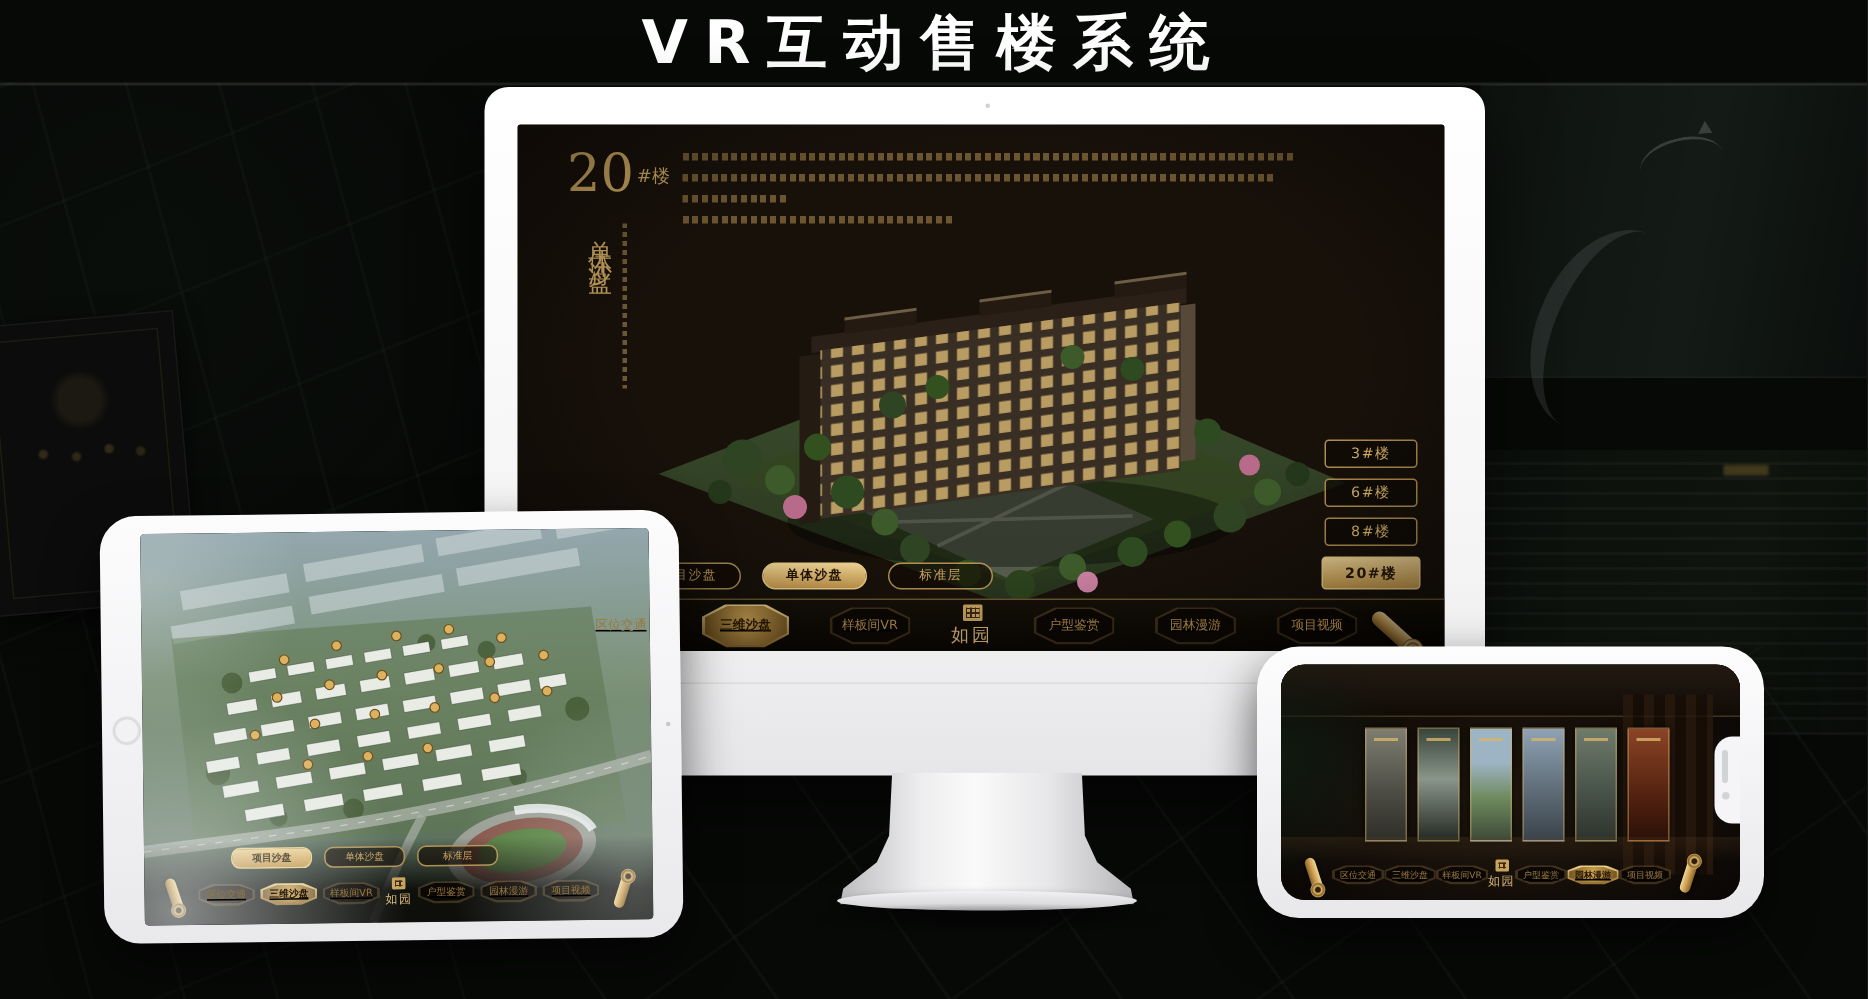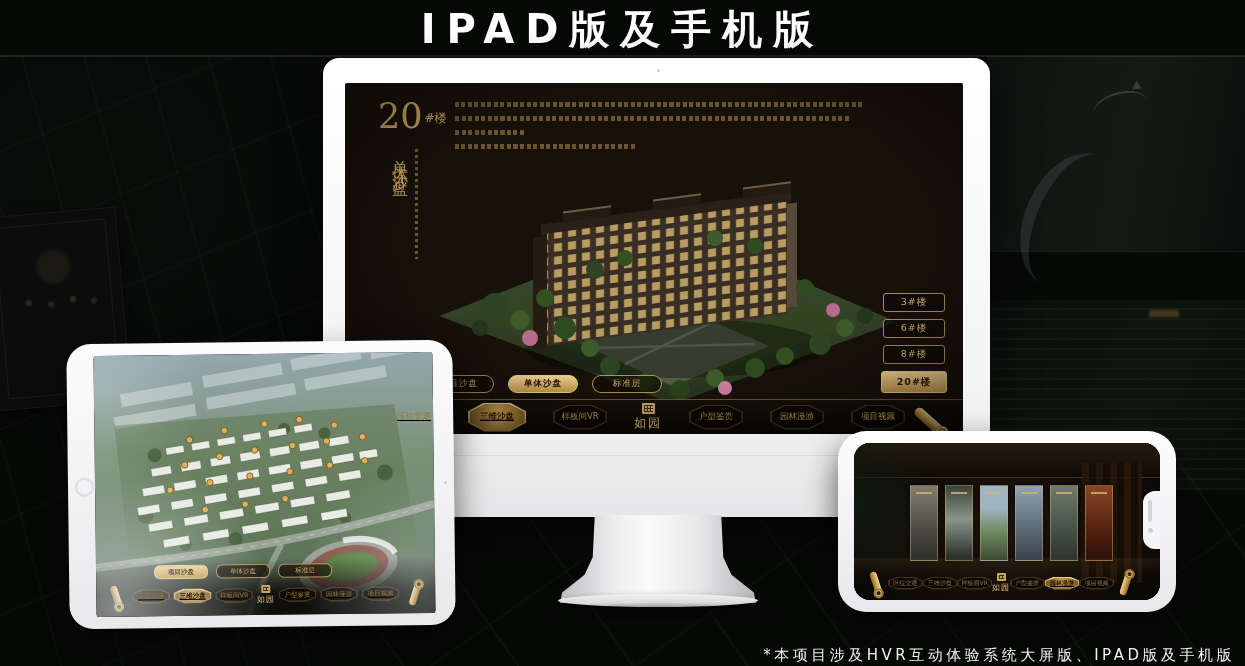--- a/index.html
+++ b/index.html
@@ -193,21 +193,21 @@
     </div>
     <div class="bg-right-a"></div>
     <div class="bg-river"></div>
     <div class="bg-arrow"></div>
     <div class="bg-right-b"></div>
     <div class="bg-bottom-map"></div>
     <div class="bg-gold-speck"></div>
     <div class="bg-title-line"></div>
   </div>
 
-  <div class="main-title">IPAD版及手机版</div>
+  <div class="main-title">VR互动售楼系统</div>
 
   <div class="monitor-frame">
     <div class="monitor-cam"></div>
     <div class="monitor-screen">
 
       <div class="hd">
         <span class="hd-num">20</span><span class="hd-suffix">#楼</span>
       </div>
       <div class="hd-vert">单体沙盘</div>
       <div class="hd-vert-en"></div>
@@ -531,14 +531,13 @@
             <div class="scroll mini"></div>
           </div>
       </div>
       <div class="phone-notch">
         <div class="notch-slit"></div>
         <div class="notch-cam"></div>
       </div>
     </div>
   </div>
 
-  <div class="footnote">*本项目涉及HVR互动体验系统大屏版、IPAD版及手机版</div>
 </div>
 
 </body></html>

